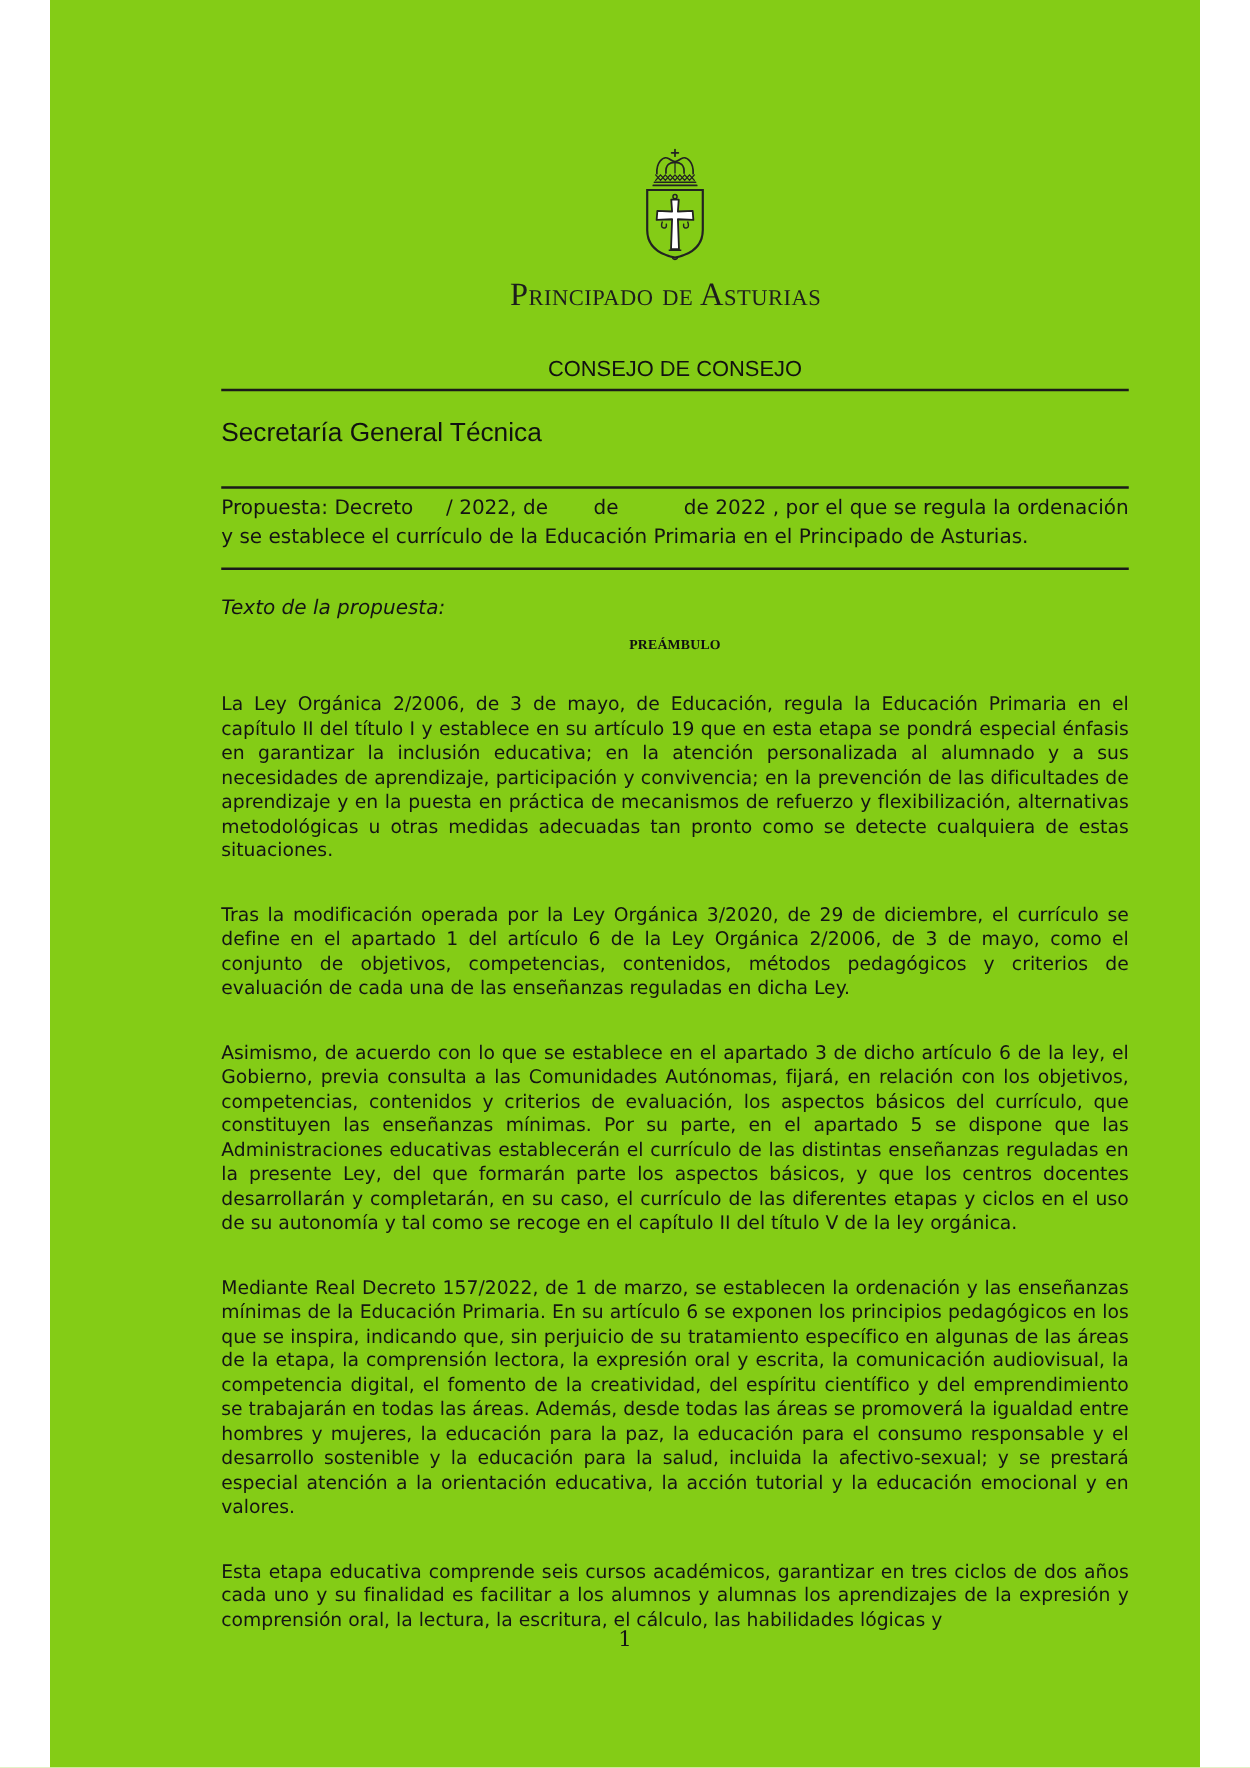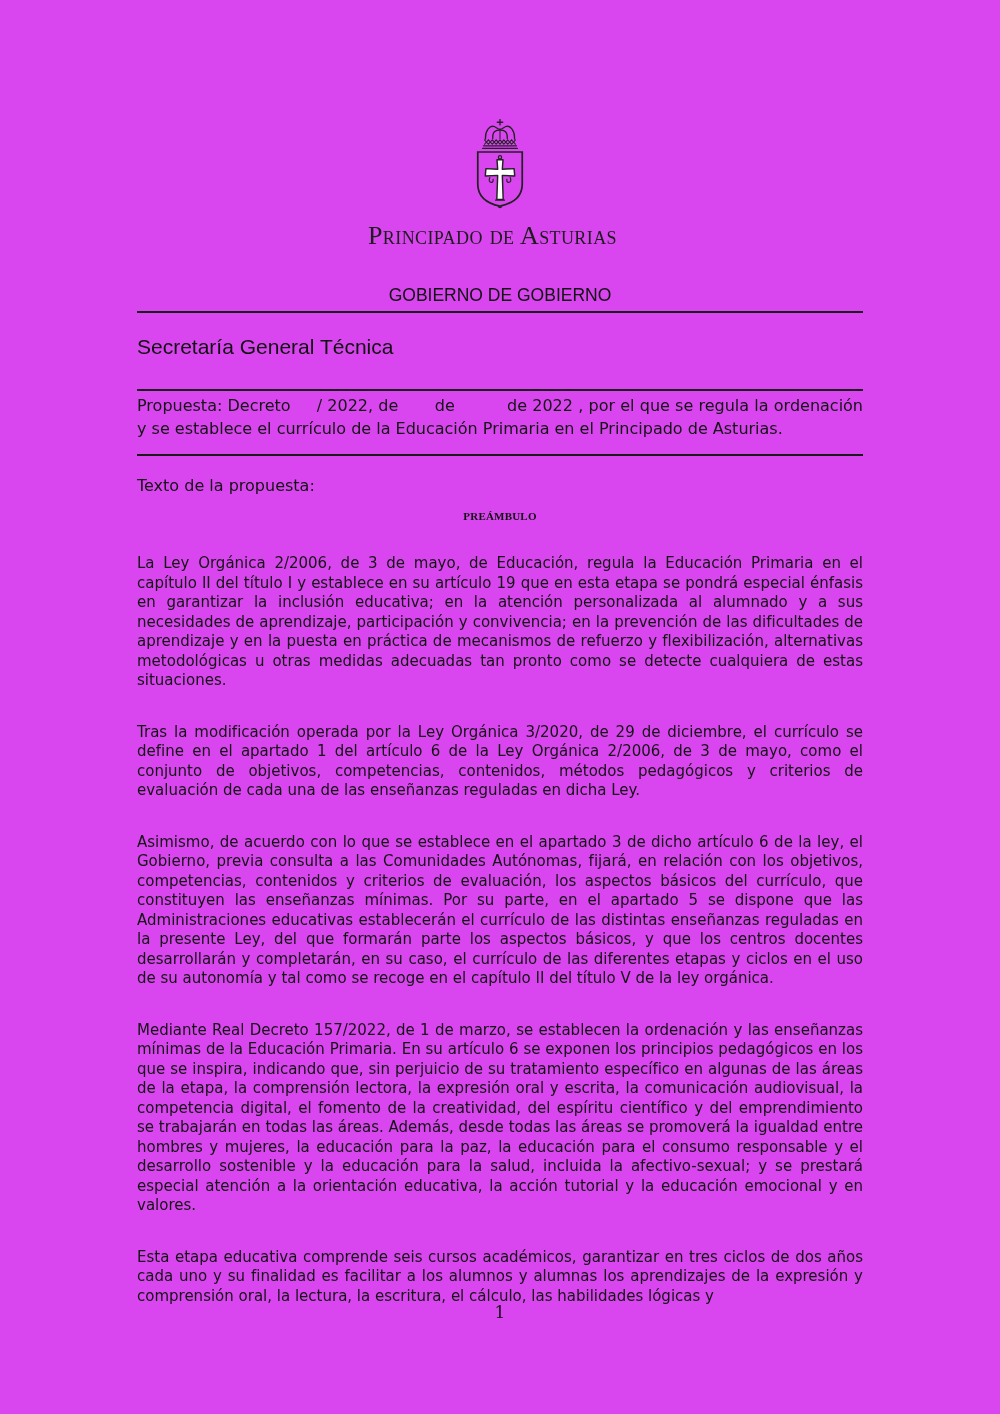--- a/index.html
+++ b/index.html
@@ -4,23 +4,23 @@
 <style>
   * { margin: 0; padding: 0; box-sizing: border-box; }
   html, body { background: #ffffff; }
   body {
     font-family: "DejaVu Sans", sans-serif;
     color: #161616;
     -webkit-font-smoothing: antialiased;
   }
   .page {
     position: relative;
-    width: 1000px;
+    width: 920px;
     height: 1414px;
-    background: #d946ef;
+    background: #84cc16;
     overflow: hidden;
     margin: 0 auto;
   }
   .content {
     position: absolute;
     left: 137px;
     top: 0;
     width: 726px;
   }
 
@@ -82,20 +82,21 @@
     line-height: 23px;
     text-align: justify;
     color: #141414;
   }
 
   
   .intro-label {
     margin-top: 20px;
     font-size: 16px;
     color: #141414;
+    font-style: italic;
   }
   .section-title {
     margin-top: 15px;
     text-align: center;
     font-weight: bold;
     font-size: 11px;
     letter-spacing: 0.2px;
     color: #101010;
     font-family: Liberation Serif, serif;
   }
@@ -147,21 +148,21 @@
         <path d="M24.8,84.8 H35.2" fill="none" stroke="#222222" stroke-width="1.3"></path>
         <path d="M19.6,61 q-2,5 1.2,5.4 q2.6,0.3 2,-3.6" fill="none" stroke="#222222" stroke-width="1.2"></path>
         <path d="M40.4,61 q2,5 -1.2,5.4 q-2.6,0.3 -2,-3.6" fill="none" stroke="#222222" stroke-width="1.2"></path>
       </g>
     </svg>
 
     <div class="wordmark-clip">
       <span class="wordmark">Principado de Asturias</span>
     </div>
 
-    <div class="gov-title">GOBIERNO DE GOBIERNO</div>
+    <div class="gov-title">CONSEJO DE CONSEJO</div>
 
 
     <div class="office">Secretaría General Técnica</div>
 
     <div class="proposal">Propuesta: Decreto&nbsp;&nbsp;&nbsp;&nbsp; / 2022, de&nbsp;&nbsp;&nbsp;&nbsp;&nbsp;&nbsp; de&nbsp;&nbsp;&nbsp;&nbsp;&nbsp;&nbsp;&nbsp;&nbsp;&nbsp; de 2022 , por el que se regula la ordenación y se establece el currículo de la Educación Primaria en el Principado de Asturias.</div>
 
     <div class="intro-label">Texto de la propuesta:</div>
 
     <div class="section-title">PREÁMBULO</div>
 

